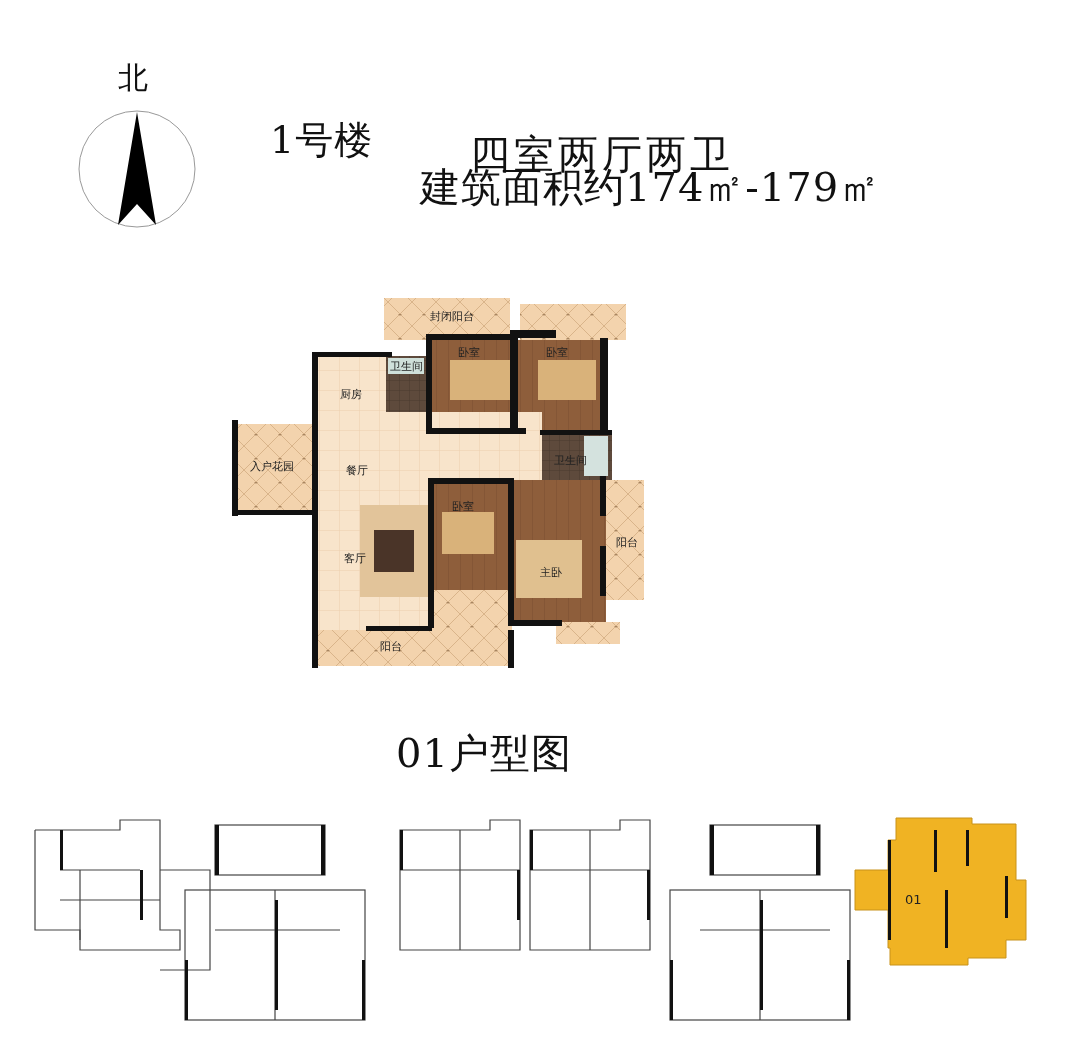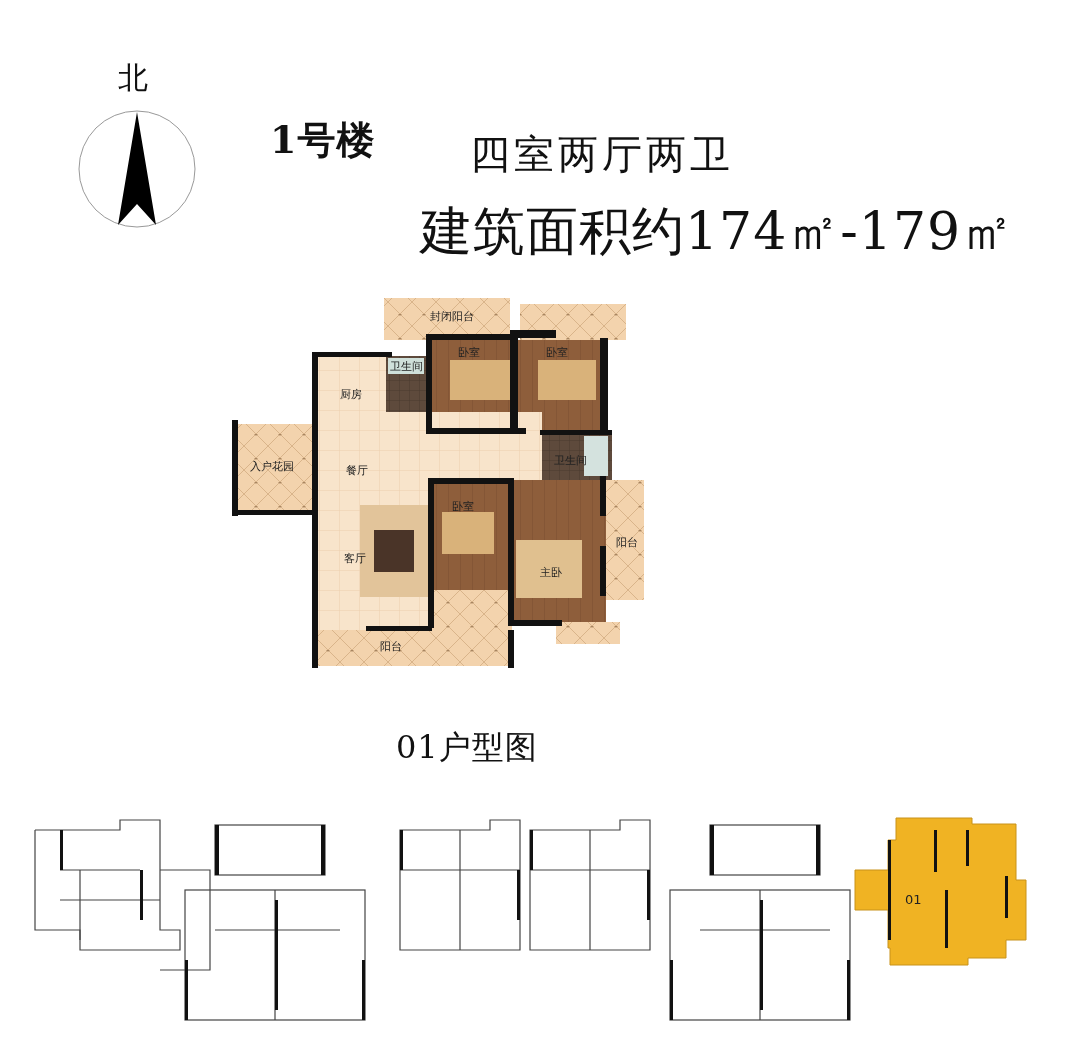--- a/index.html
+++ b/index.html
@@ -1,24 +1,24 @@
 <!DOCTYPE html>
 <html><head>
 <meta charset="utf-8">
 <style>
   html, body { margin: 0; padding: 0; background: #ffffff; }
   body { width: 1080px; height: 1064px; position: relative; overflow: hidden;
          font-family: "DejaVu Serif", "Liberation Serif", serif; color: #111; }
   .abs { position: absolute; }
   .north-label { left: 118px; top: 58px; font-size: 30px; }
   .compass { left: 78px; top: 110px; width: 118px; height: 118px; }
-  .building { left: 270px; top: 115px; font-size: 38px; letter-spacing: 1px; font-weight: bold; }
+  .building { left: 270px; top: 115px; font-size: 38px; letter-spacing: 1px; }
   .type-title { left: 470px; top: 100px; font-size: 40px; letter-spacing: 4px; margin-top: 27px; }
-  .area-title { left: 420px; top: 160px; font-size: 52px; letter-spacing: 1px; margin-top: 37px; }
-  .unit-title { left: 396px; top: 726px; font-size: 32px; letter-spacing: 1px; }
+  .area-title { left: 420px; top: 160px; font-size: 40px; letter-spacing: 1px; }
+  .unit-title { left: 396px; top: 726px; font-size: 40px; letter-spacing: 1px; }
   .plan { left: 220px; top: 290px; width: 440px; height: 380px; }
   .site { left: 20px; top: 810px; width: 1020px; height: 230px; }
   .room-label { font-family: "DejaVu Sans", "Liberation Sans", sans-serif; font-size: 11px; fill: #222; }
 </style>
 </head>
 <body>
 
 <div class="abs north-label">北</div>
 
 <svg class="abs compass" viewBox="0 0 118 118">

